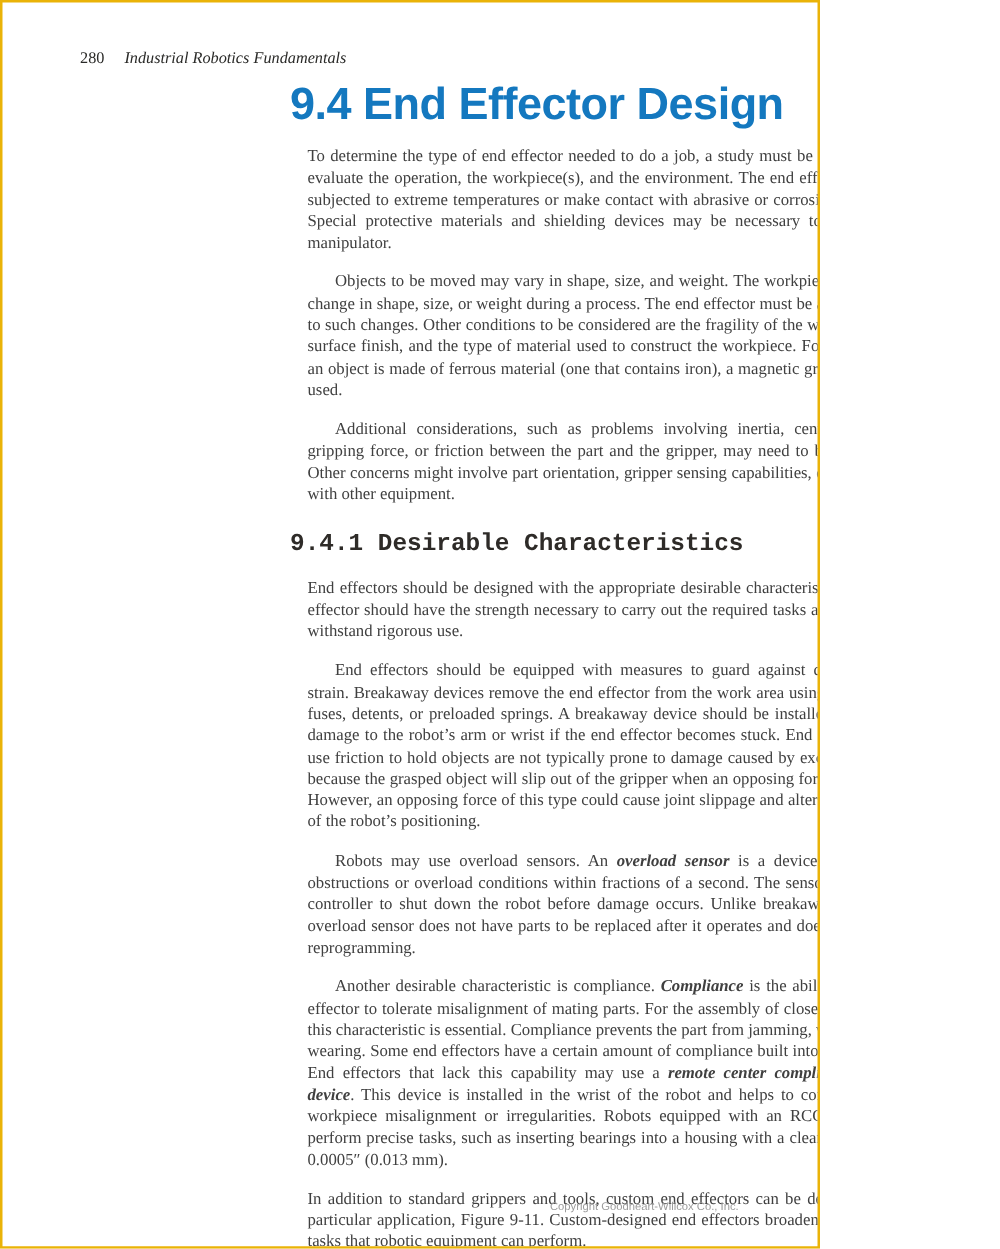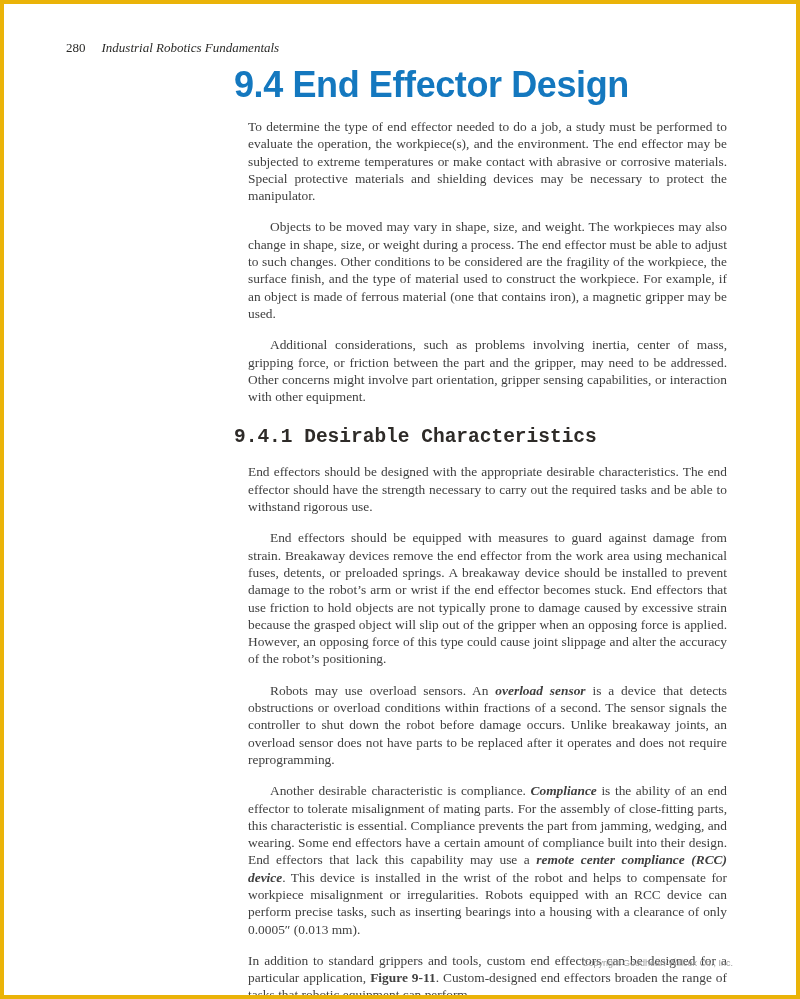--- a/index.html
+++ b/index.html
@@ -1,22 +1,22 @@
 <!DOCTYPE html>
 <html><head>
 <meta charset="utf-8">
 <style>
   html, body { margin: 0; padding: 0; background: #ffffff; }
   .page {
     position: relative;
-    width: 800px;
+    width: 656px;
     height: 999px;
     box-sizing: border-box;
     background: #ffffff;
-    border: 4px solid #eab308;
+    border: 2px solid #eab308;
     font-family: "Liberation Serif", serif;
     color: #1d1d1b;
     overflow: hidden;
     padding-left: 11px;
   }
   .running-head {
     position: absolute;
     top: 36px;
     left: 62px;
     font-size: 13px;
@@ -55,21 +55,21 @@
   }
   p.body-para {
     margin: 14px;
     font-size: 13.4px;
     line-height: 17.3px;
     text-align: justify;
     color: #404040;
   }
   p.body-para.indent { text-indent: 22px; }
   .run-bi { font-weight: bold; font-style: italic; }
-  .run-b  { font-weight: bold; }
+  .run-b  { font-weight: normal; }
   .footer {
     position: absolute;
     right: 63px;
     bottom: 27px;
     font-family: Liberation Sans, sans-serif;
     font-size: 9px;
     color: #9b9b9b;
   }
 </style>
 </head>

